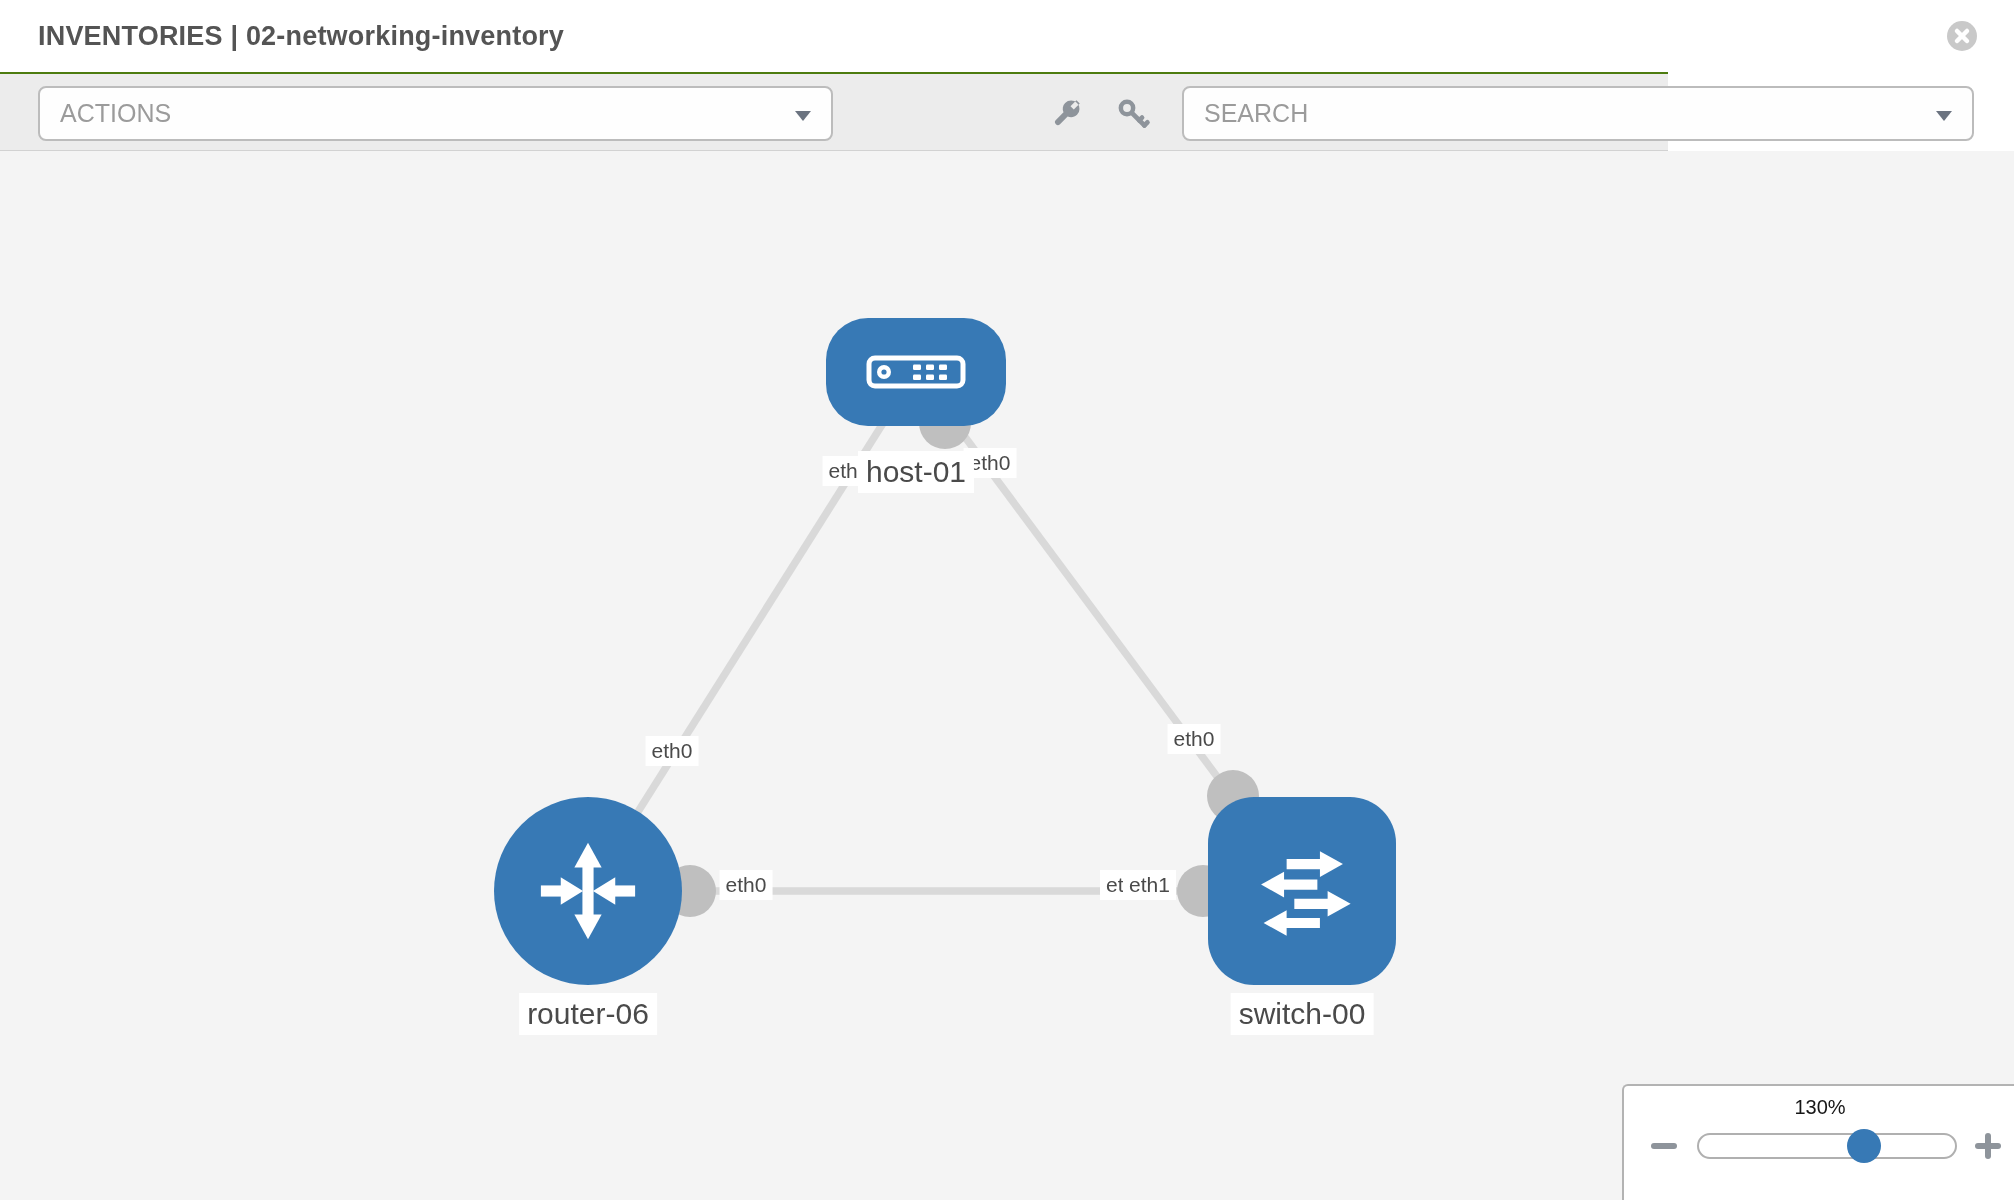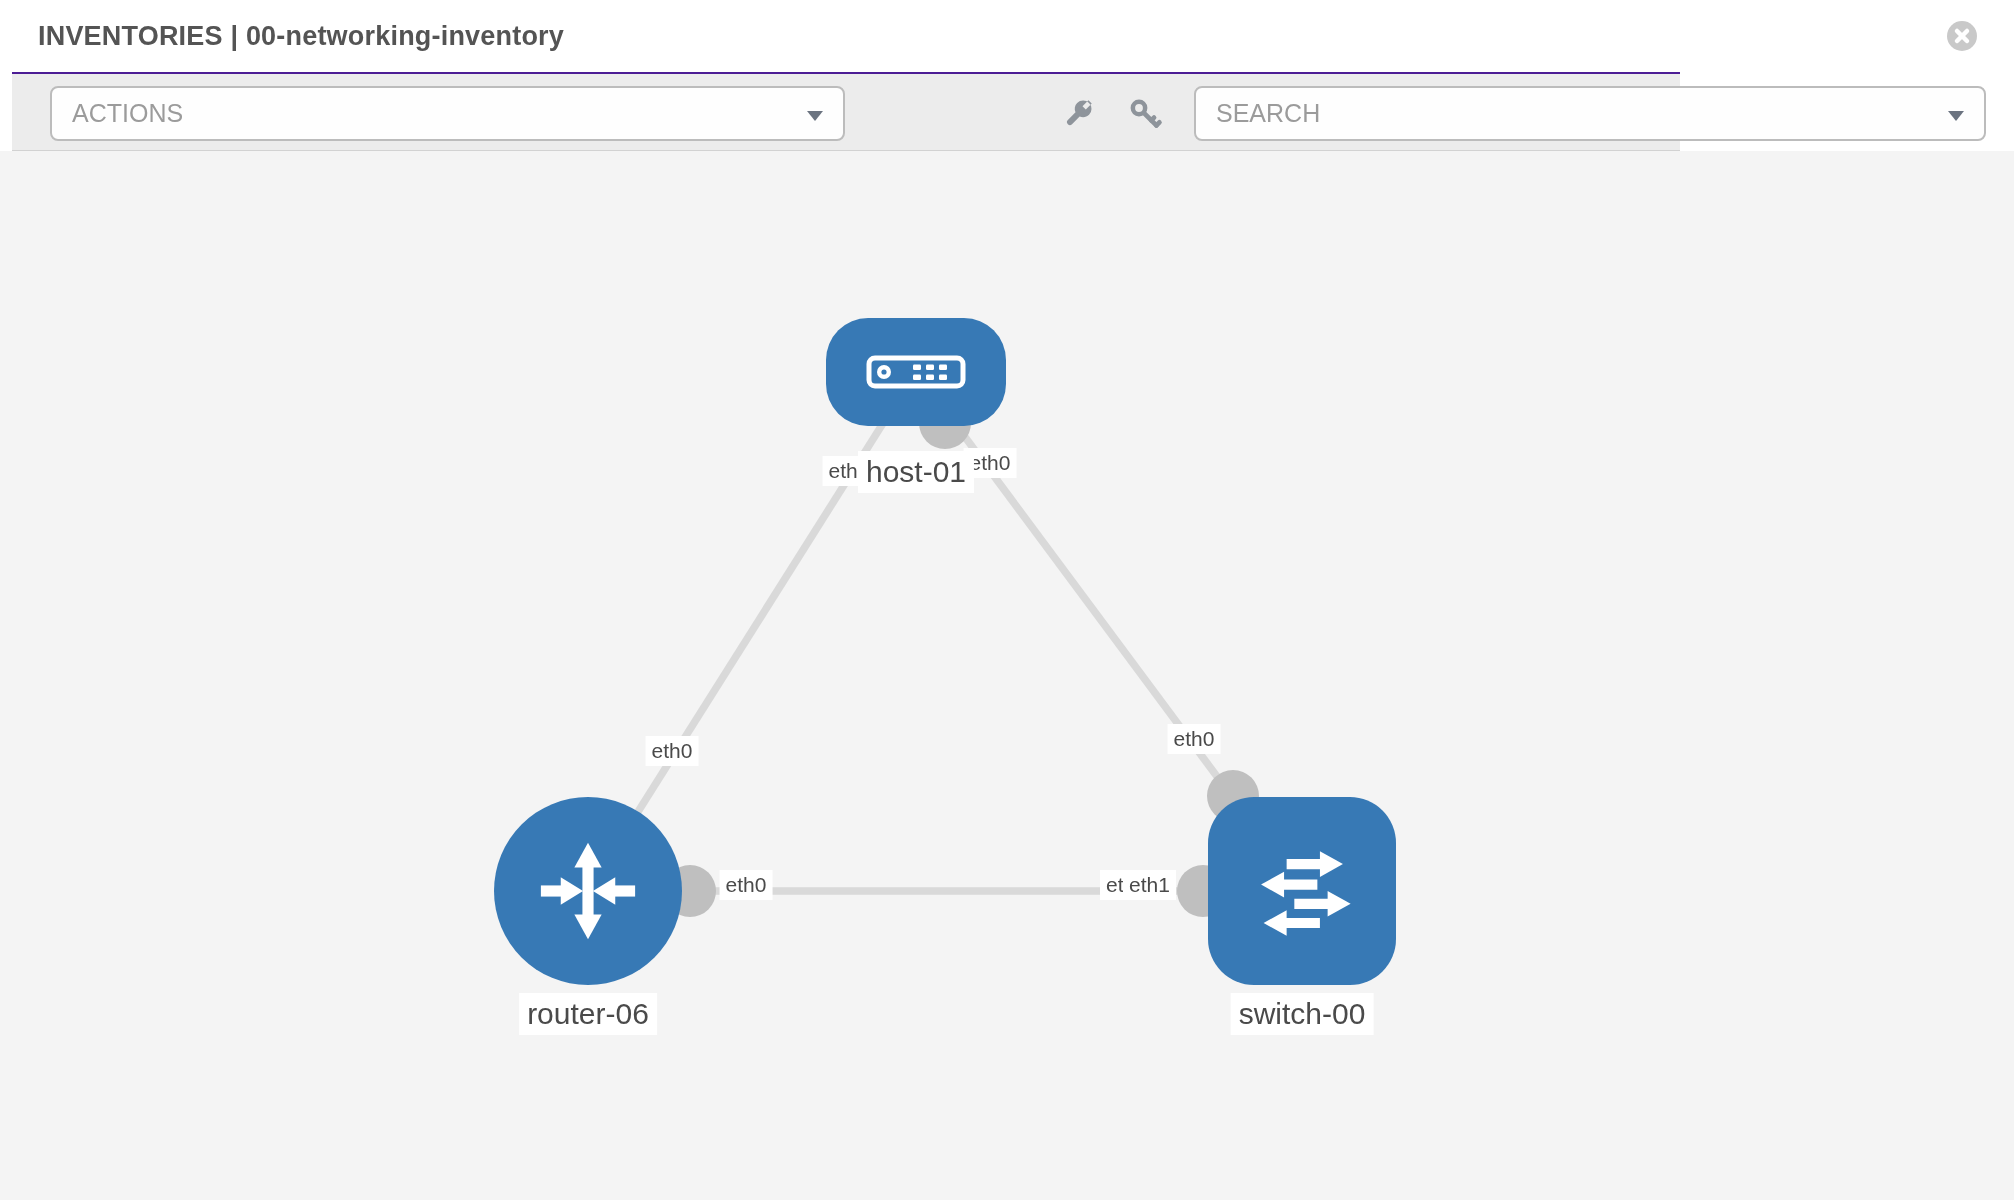--- a/index.html
+++ b/index.html
@@ -16,22 +16,22 @@
 
   
   .hdr{position:absolute;left:0;top:0;width:2014px;height:72px;background:#ffffff;}
   .hdr-title{position:absolute;left:38px;top:0;height:72px;line-height:72px;
     font-size:27px;font-weight:700;color:#545454;letter-spacing:.2px;}
   .close-btn{position:absolute;left:1947px;top:21px;width:30px;height:30px;border-radius:50%;
     background:#c9c9c9;cursor:pointer;}
   .close-btn svg{position:absolute;left:0;top:0;}
 
   
-  .tbar{position:absolute;left:12px;top:72px;width:1668px;height:79px;background:#ececec;
-    border-top:2px solid #4c1d95;border-bottom:1px solid #d2d2d2;}
+  .tbar{position:absolute;left:0;top:72px;width:1668px;height:79px;background:#ececec;
+    border-top:2px solid #4d7c0f;border-bottom:1px solid #d2d2d2;}
   .dd{position:absolute;top:12px;height:55px;background:#fefefe;border:2px solid #bcbcbc;
     border-radius:8px;cursor:pointer;}
   .dd-actions{left:38px;width:795px;}
   .dd-search{left:1182px;width:792px;border-radius:8px;}
   .dd-text{position:absolute;left:20px;top:0;height:51px;line-height:51px;
     font-size:25px;color:#9b9b9b;}
   .dd-caret{position:absolute;right:18px;top:21px;}
   .tool-btn{position:absolute;top:22px;width:36px;height:36px;cursor:pointer;}
   .tool-wrench{left:1048px;}
   .tool-key{left:1115px;}
@@ -64,21 +64,21 @@
     border:2px solid #b0b0b0;border-radius:13px;cursor:pointer;}
   .zoom-knob{position:absolute;left:223px;top:43px;width:34px;height:34px;border-radius:50%;
     background:var(--node-blue);cursor:grab;}
 </style>
 </head>
 <body>
 
 <div class="screen">
 
   <div class="hdr">
-    <div class="hdr-title">INVENTORIES | 00-networking-inventory</div>
+    <div class="hdr-title">INVENTORIES | 02-networking-inventory</div>
     <div class="close-btn">
       <svg width="30" height="30" viewBox="0 0 30 30">
         <line x1="10" y1="10" x2="20" y2="20" stroke="#ffffff" stroke-width="4.5" stroke-linecap="round"></line>
         <line x1="20" y1="10" x2="10" y2="20" stroke="#ffffff" stroke-width="4.5" stroke-linecap="round"></line>
       </svg>
     </div>
   </div>
 
   <div class="tbar">
     <div class="dd dd-actions">
@@ -171,15 +171,22 @@
     <div class="chip chip-iface" style="left:672px;top:600px;">eth0</div>
     <div class="chip chip-iface" style="left:1194px;top:588px;">eth0</div>
     <div class="chip chip-iface" style="left:746px;top:734px;">eth0</div>
     <div class="chip chip-iface-l" style="left:1100px;top:734px;">eth0</div>
     <div class="chip chip-iface-l" style="left:1123px;top:734px;text-align:center;">eth1</div>
 
     <div class="chip chip-node" style="left:916px;top:321px;">host-01</div>
     <div class="chip chip-node" style="left:588px;top:863px;">router-06</div>
     <div class="chip chip-node" style="left:1302px;top:863px;">switch-00</div>
 
+    <div class="zoom-panel">
+      <div class="zoom-level">130%</div>
+      <div class="zoom-minus"></div>
+      <div class="zoom-track"></div>
+      <div class="zoom-knob"></div>
+      <div class="zoom-plus"></div>
+    </div>
 
   </div>
 </div>
 
 </body></html>

